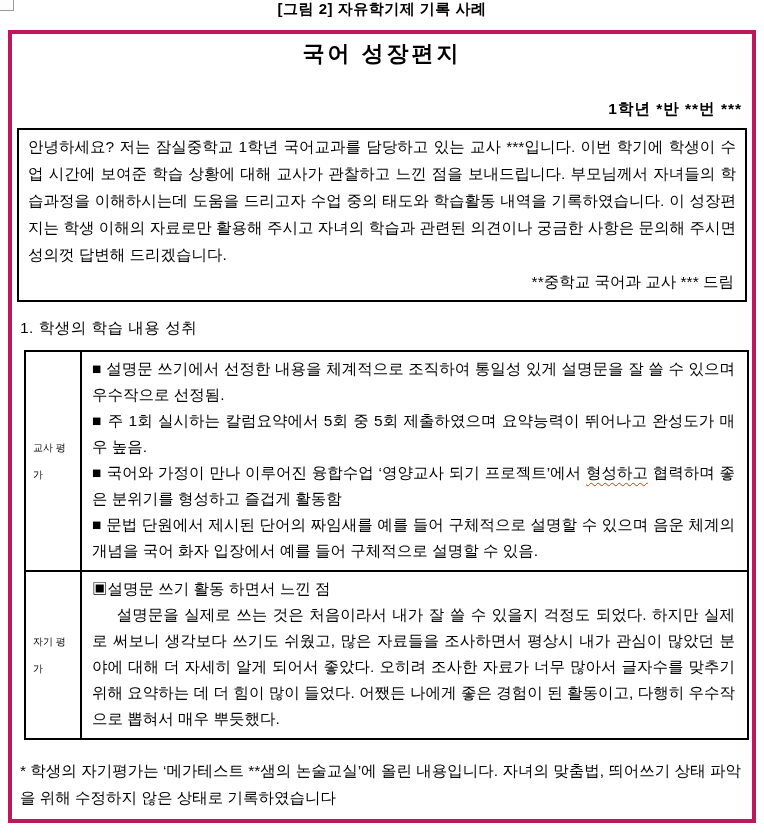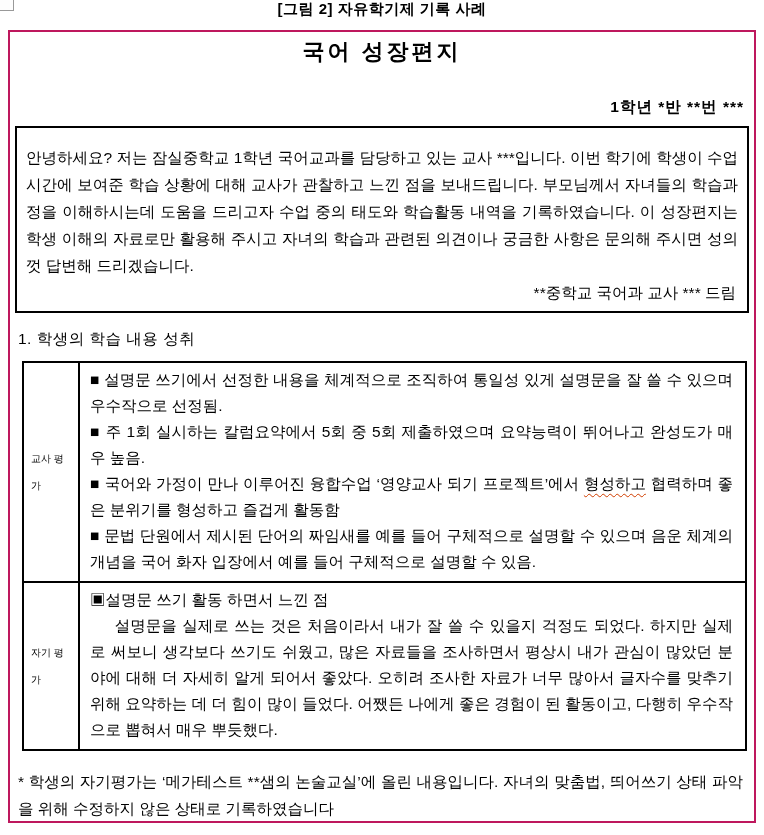--- a/index.html
+++ b/index.html
@@ -23,21 +23,21 @@
     background: #fdfdfd;
   }
   .caption {
     text-align: center;
     font-weight: bold;
     font-size: 15px;
     letter-spacing: 0.5px;
   }
   .outer-box {
     margin: 11px 8px 0 8px;
-    border: 2px solid #be185d;
+    border: 4px solid #be185d;
     height: 793px;
     box-sizing: border-box;
     overflow: hidden;
   }
   .doc-title {
     text-align: center;
     font-size: 22px;
     font-weight: bold;
     letter-spacing: 3px;
     margin-top: 5px;
@@ -45,21 +45,21 @@
   .student-line {
     text-align: right;
     font-weight: bold;
     font-size: 15.5px;
     letter-spacing: 1px;
     margin: 30px 10px 8px 0;
   }
   .greeting-box {
     border: 2px solid #000;
     margin: 0 5px;
-    padding: 16px 9px 5px 9px;
+    padding: 3px 9px 5px 9px;
   }
   .greeting-body {
     font-size: 15.5px;
     line-height: 27px;
     text-align: justify;
     word-break: break-all;
     margin: 0;
   }
   .greeting-signature {
     text-align: right;

